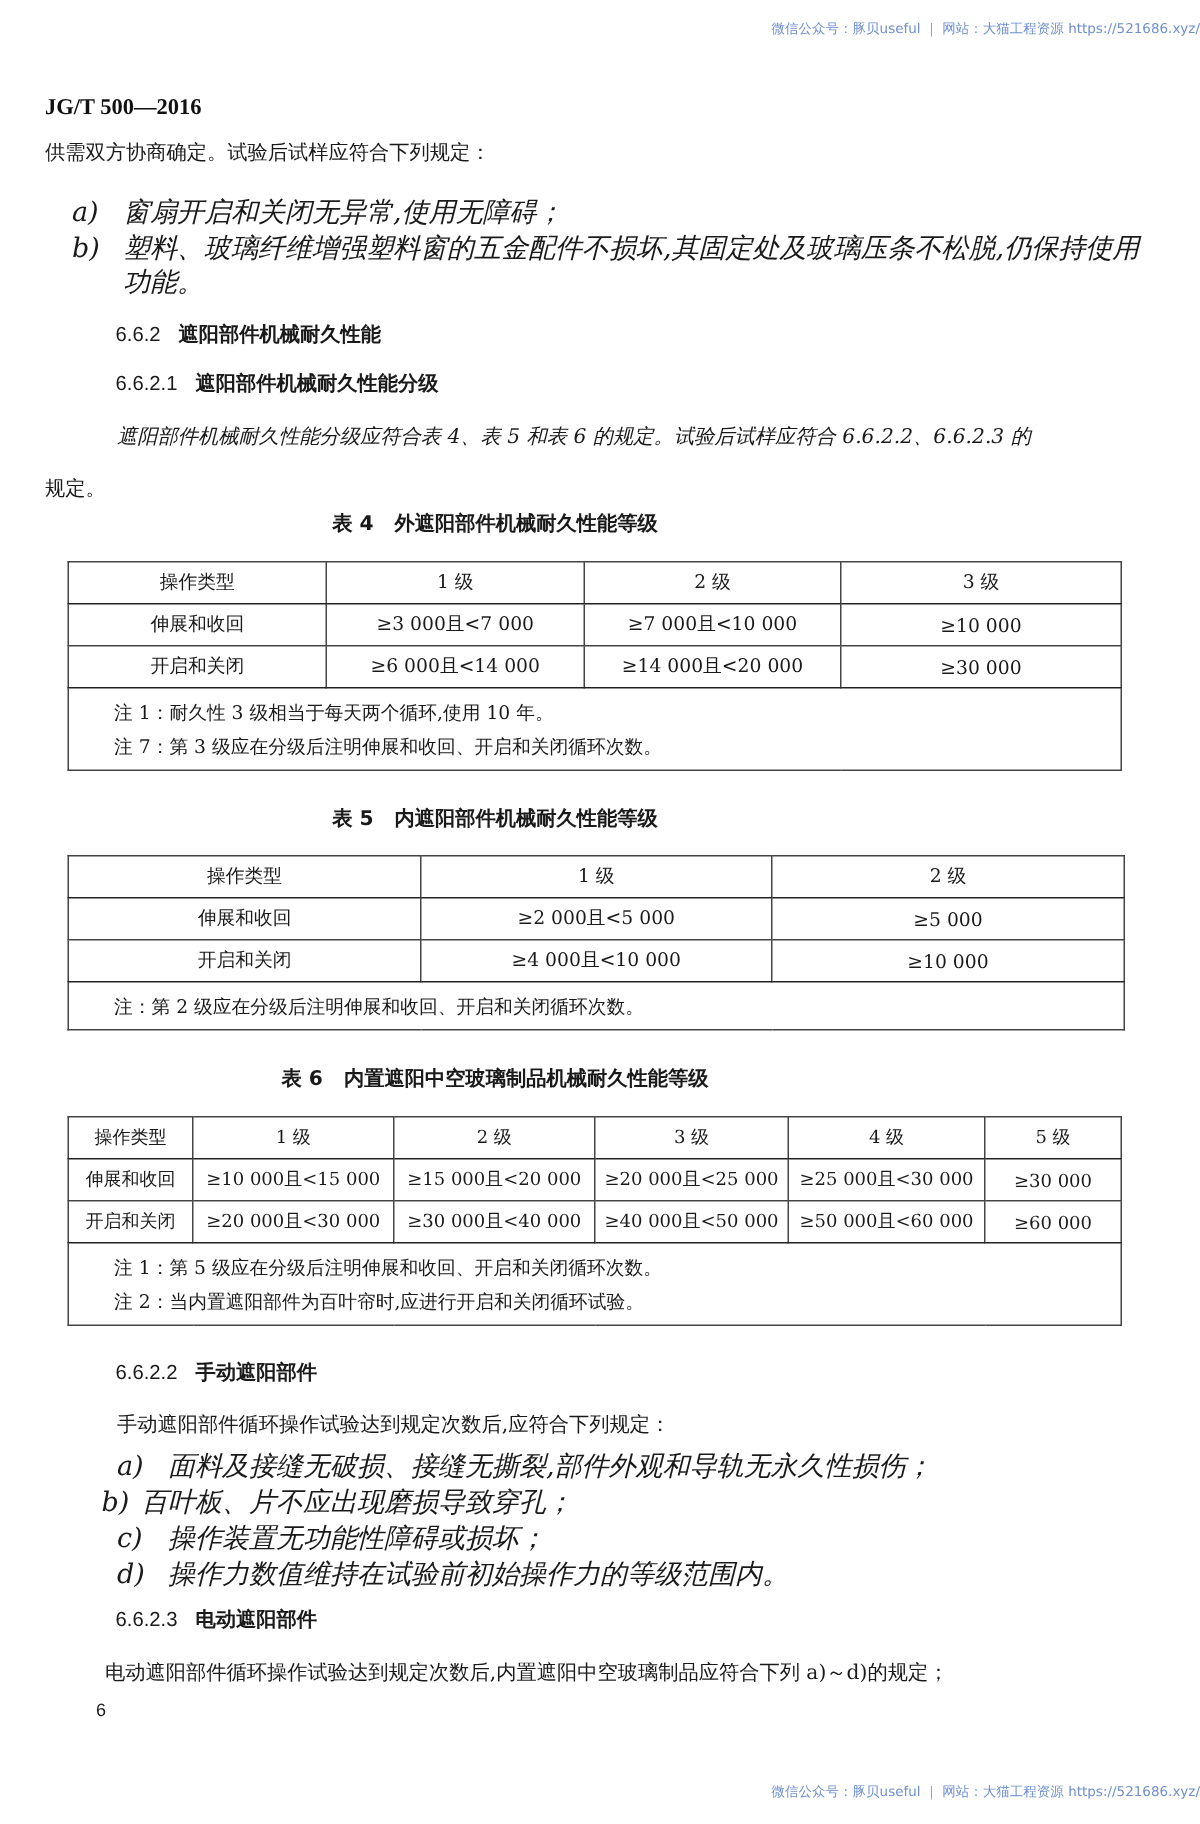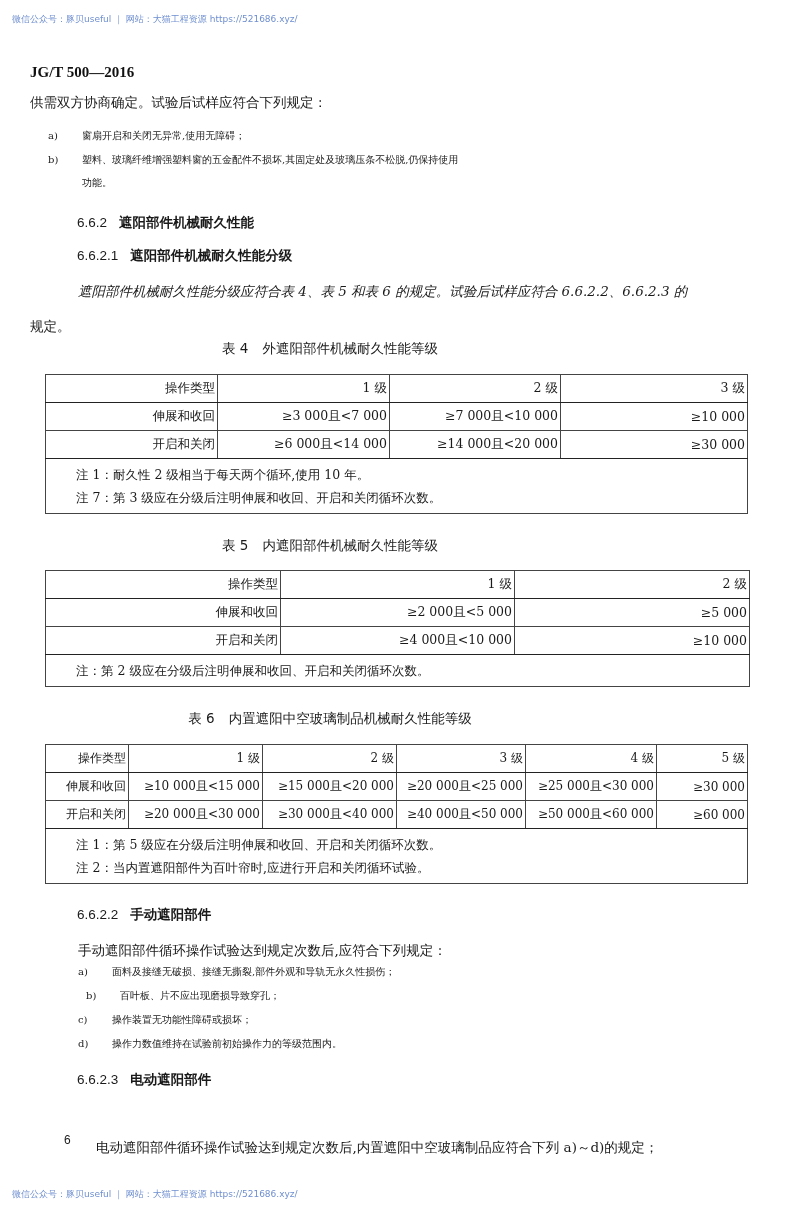--- a/index.html
+++ b/index.html
@@ -4,52 +4,52 @@
   <style>
     * { box-sizing: border-box; margin: 0; padding: 0; }
     html, body { width: 800px; height: 1216px; background: #ffffff; }
     body {
       position: relative;
       font-family: "DejaVu Serif", "Liberation Serif", serif;
       color: #1a1a1a;
       overflow: hidden;
     }
     .watermark {
-      position: absolute; left: 0; width: 800px; text-align: left;
+      position: absolute; left: 0; width: 800px; text-align: right;
       font-family: "DejaVu Sans", "Liberation Sans", sans-serif;
       font-size: 9px; color: #6f8fd0; padding-left: 12px;
     }
     .wm-top { top: 13px; }
     .wm-bottom { top: 1188px; }
     .std-id {
       position: absolute; left: 30px; top: 64px;
       font-family: Liberation Serif, serif;
       font-weight: bold; font-size: 15px; color: #111;
     }
     .abs { position: absolute; }
     .para { font-size: 13.5px; line-height: 20px; white-space: nowrap; }
     .heading {
       font-family: "DejaVu Sans", "Liberation Sans", sans-serif;
       font-weight: bold; font-size: 13.5px; white-space: nowrap;
     }
     .heading .num { font-weight: normal; font-family: "Liberation Sans", sans-serif; margin-right: 12px; margin-left: 47px; }
-    .item { position: absolute; font-size: 10px; white-space: nowrap; }
+    .item { position: absolute; font-size: 18px; white-space: nowrap; font-style: italic; }
     .item .mark { display: inline-block; width: 34px; }
     .caption {
       position: absolute; left: 0; width: 660px; text-align: center;
       font-family: "DejaVu Sans", "Liberation Sans", sans-serif;
-      font-weight: normal; font-size: 13.5px;
+      font-weight: bold; font-size: 13.5px;
     }
     .caption .tno { margin-right: 14px; }
     table.std {
       position: absolute; border-collapse: collapse;
       border: 1.5px solid #222; font-size: 12.5px; table-layout: fixed;
     }
     table.std td, table.std th {
-      border: 1px solid #444; text-align: right; font-weight: normal;
+      border: 1px solid #444; text-align: center; font-weight: normal;
       height: 28px; white-space: nowrap; padding: 0 2px;
     }
     table.std th { border-bottom: 1.5px solid #222; }
     table.std tr.last-data td { border-bottom: 1.5px solid #222; }
     table.std td.note {
       text-align: left; padding: 4px 0 4px 30px; height: auto; line-height: 23px;
       font-size: 12.5px;
     }
     .pageno { position: absolute; left: 64px; top: 1133px; font-size: 12px; font-family: "Liberation Sans", sans-serif; }
   </style>
@@ -104,21 +104,21 @@
     <td>≥10 000</td>
   </tr>
   <tr class="last-data">
     <td>开启和关闭</td>
     <td>≥6 000且&lt;14 000</td>
     <td>≥14 000且&lt;20 000</td>
     <td>≥30 000</td>
   </tr>
   <tr>
     <td class="note" colspan="4">
-      <div>注 1：耐久性 2 级相当于每天两个循环,使用 10 年。</div>
+      <div>注 1：耐久性 3 级相当于每天两个循环,使用 10 年。</div>
       <div>注 7：第 3 级应在分级后注明伸展和收回、开启和关闭循环次数。</div>
     </td>
   </tr>
 </tbody>
   </table>
 
 <div class="caption" style="top:537px;">
   <span class="tno">表 5</span><span>内遮阳部件机械耐久性能等级</span>
 </div>
 <table class="std" style="left:45px; top:570px; width:704px;">
@@ -197,30 +197,30 @@
 </tbody>
   </table>
 
 <div class="abs heading" style="left:30px; top:906px;">
   <span class="num">6.6.2.2</span><span>手动遮阳部件</span>
 </div>
 <div class="abs para" style="left:78px; top:940px;">手动遮阳部件循环操作试验达到规定次数后,应符合下列规定：</div>
 <div class="item" style="left:78px; top:965px;">
   <span class="mark">a)</span><span>面料及接缝无破损、接缝无撕裂,部件外观和导轨无永久性损伤；</span>
 </div>
-<div class="item" style="left:86px; top:989px;">
+<div class="item" style="left:60px; top:989px;text-align:center;">
   <span class="mark">b)</span><span>百叶板、片不应出现磨损导致穿孔；</span>
 </div>
 <div class="item" style="left:78px; top:1013px;">
   <span class="mark">c)</span><span>操作装置无功能性障碍或损坏；</span>
 </div>
 <div class="item" style="left:78px; top:1037px;">
   <span class="mark">d)</span><span>操作力数值维持在试验前初始操作力的等级范围内。</span>
 </div>
 
 <div class="abs heading" style="left:30px; top:1071px;">
   <span class="num">6.6.2.3</span><span>电动遮阳部件</span>
 </div>
-<div class="abs para" style="left:96px; top:1105px;margin-top:32px;">电动遮阳部件循环操作试验达到规定次数后,内置遮阳中空玻璃制品应符合下列 a)～d)的规定；</div>
+<div class="abs para" style="left:70px; top:1105px;">电动遮阳部件循环操作试验达到规定次数后,内置遮阳中空玻璃制品应符合下列 a)～d)的规定；</div>
 
 <div class="pageno">6</div>
 
 <div class="watermark wm-bottom">微信公众号：豚贝useful ｜ 网站：大猫工程资源 https://521686.xyz/</div>
 
 </body></html>

